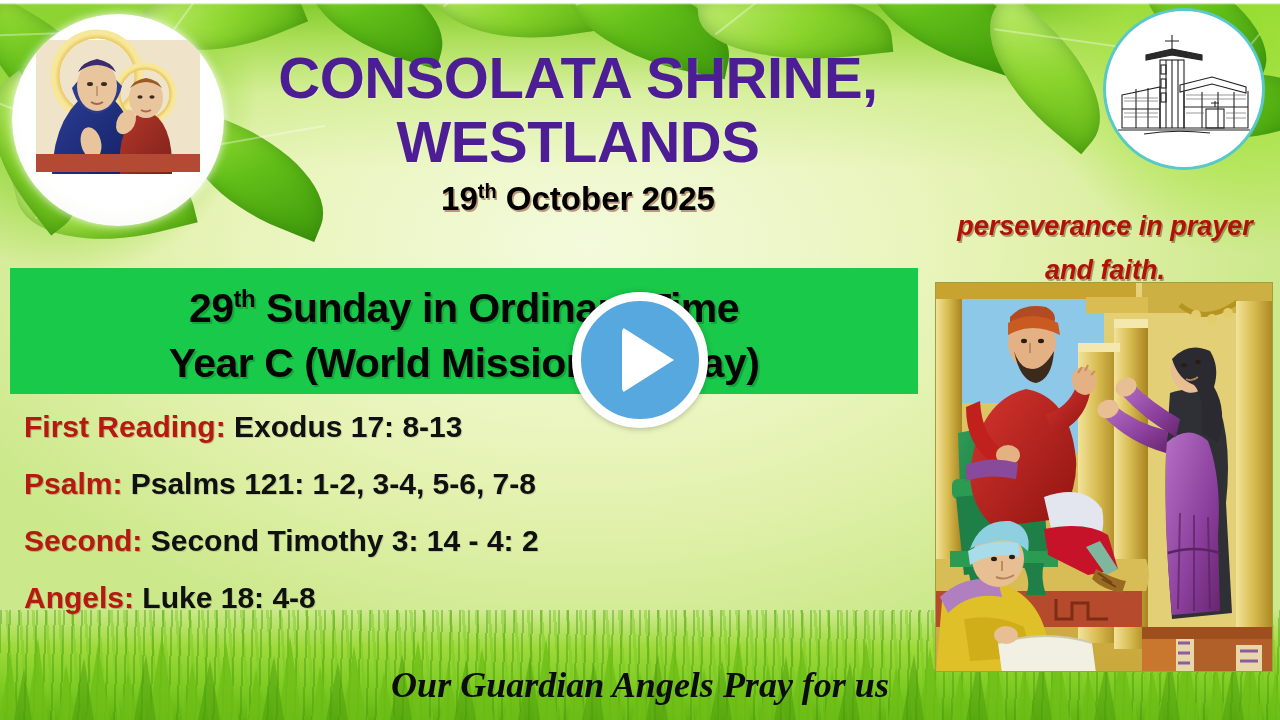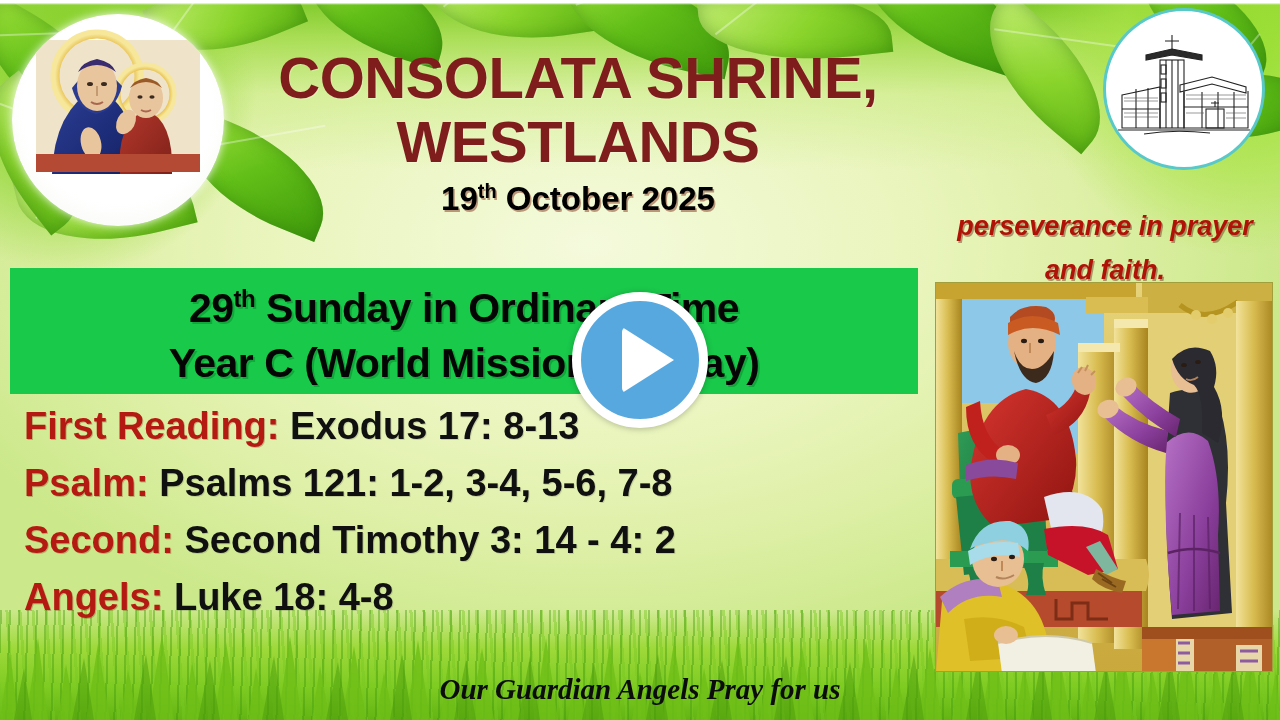--- a/index.html
+++ b/index.html
@@ -96,21 +96,21 @@
   }
 
   
   .head-block {
     position: absolute; left: 228px; top: 46px; width: 700px;
     text-align: center; z-index: 15;
   }
   .shrine-title {
     font-family: "Liberation Sans", sans-serif;
     font-weight: bold; font-size: 58px; line-height: 64px;
-    color: #7f1d1d; letter-spacing: -0.5px;
+    color: #4c1d95; letter-spacing: -0.5px;
     text-shadow: 1px 1px 0 rgba(255,255,255,.25);
   }
   .shrine-date {
     margin-top: 6px;
     font-family: "Liberation Sans", sans-serif;
     font-weight: bold; font-size: 33px; color: #000000;
     text-shadow: 1.5px 1.5px 0 rgba(120,30,10,.45);
   }
   .shrine-date sup { font-size: 20px; vertical-align: super; }
 
@@ -143,33 +143,33 @@
   }
   .banner-line sup { font-size: 24px; vertical-align: super; }
 
   
   .readings {
     position: absolute; left: 24px; top: 398px;
     width: 900px; z-index: 14;
   }
   .reading-row {
     font-family: "Liberation Sans", sans-serif;
-    font-weight: bold; font-size: 38px; line-height: 57px;
+    font-weight: bold; font-size: 30px; line-height: 57px;
     white-space: nowrap;
   }
   .reading-label { color: #b51a12; text-shadow: 1px 1px 0 rgba(130,25,15,.28); }
   .reading-ref   { color: #101010; text-shadow: 1px 1px 0 rgba(60,60,60,.18); }
 
   
   .caption {
     position: absolute; left: 0; right: 0; bottom: 14px;
     text-align: center; z-index: 14;
     font-family: "Liberation Serif", serif;
     font-style: italic; font-weight: bold;
-    font-size: 29px; color: #0c0c0c;
+    font-size: 36px; color: #0c0c0c;
   }
 
   
   .painting {
     position: absolute; left: 935px; top: 282px;
     width: 338px; height: 390px;
     overflow: hidden; z-index: 13;
     border: 1px solid rgba(120,150,60,.5);
     background: #caa93c;
   }

